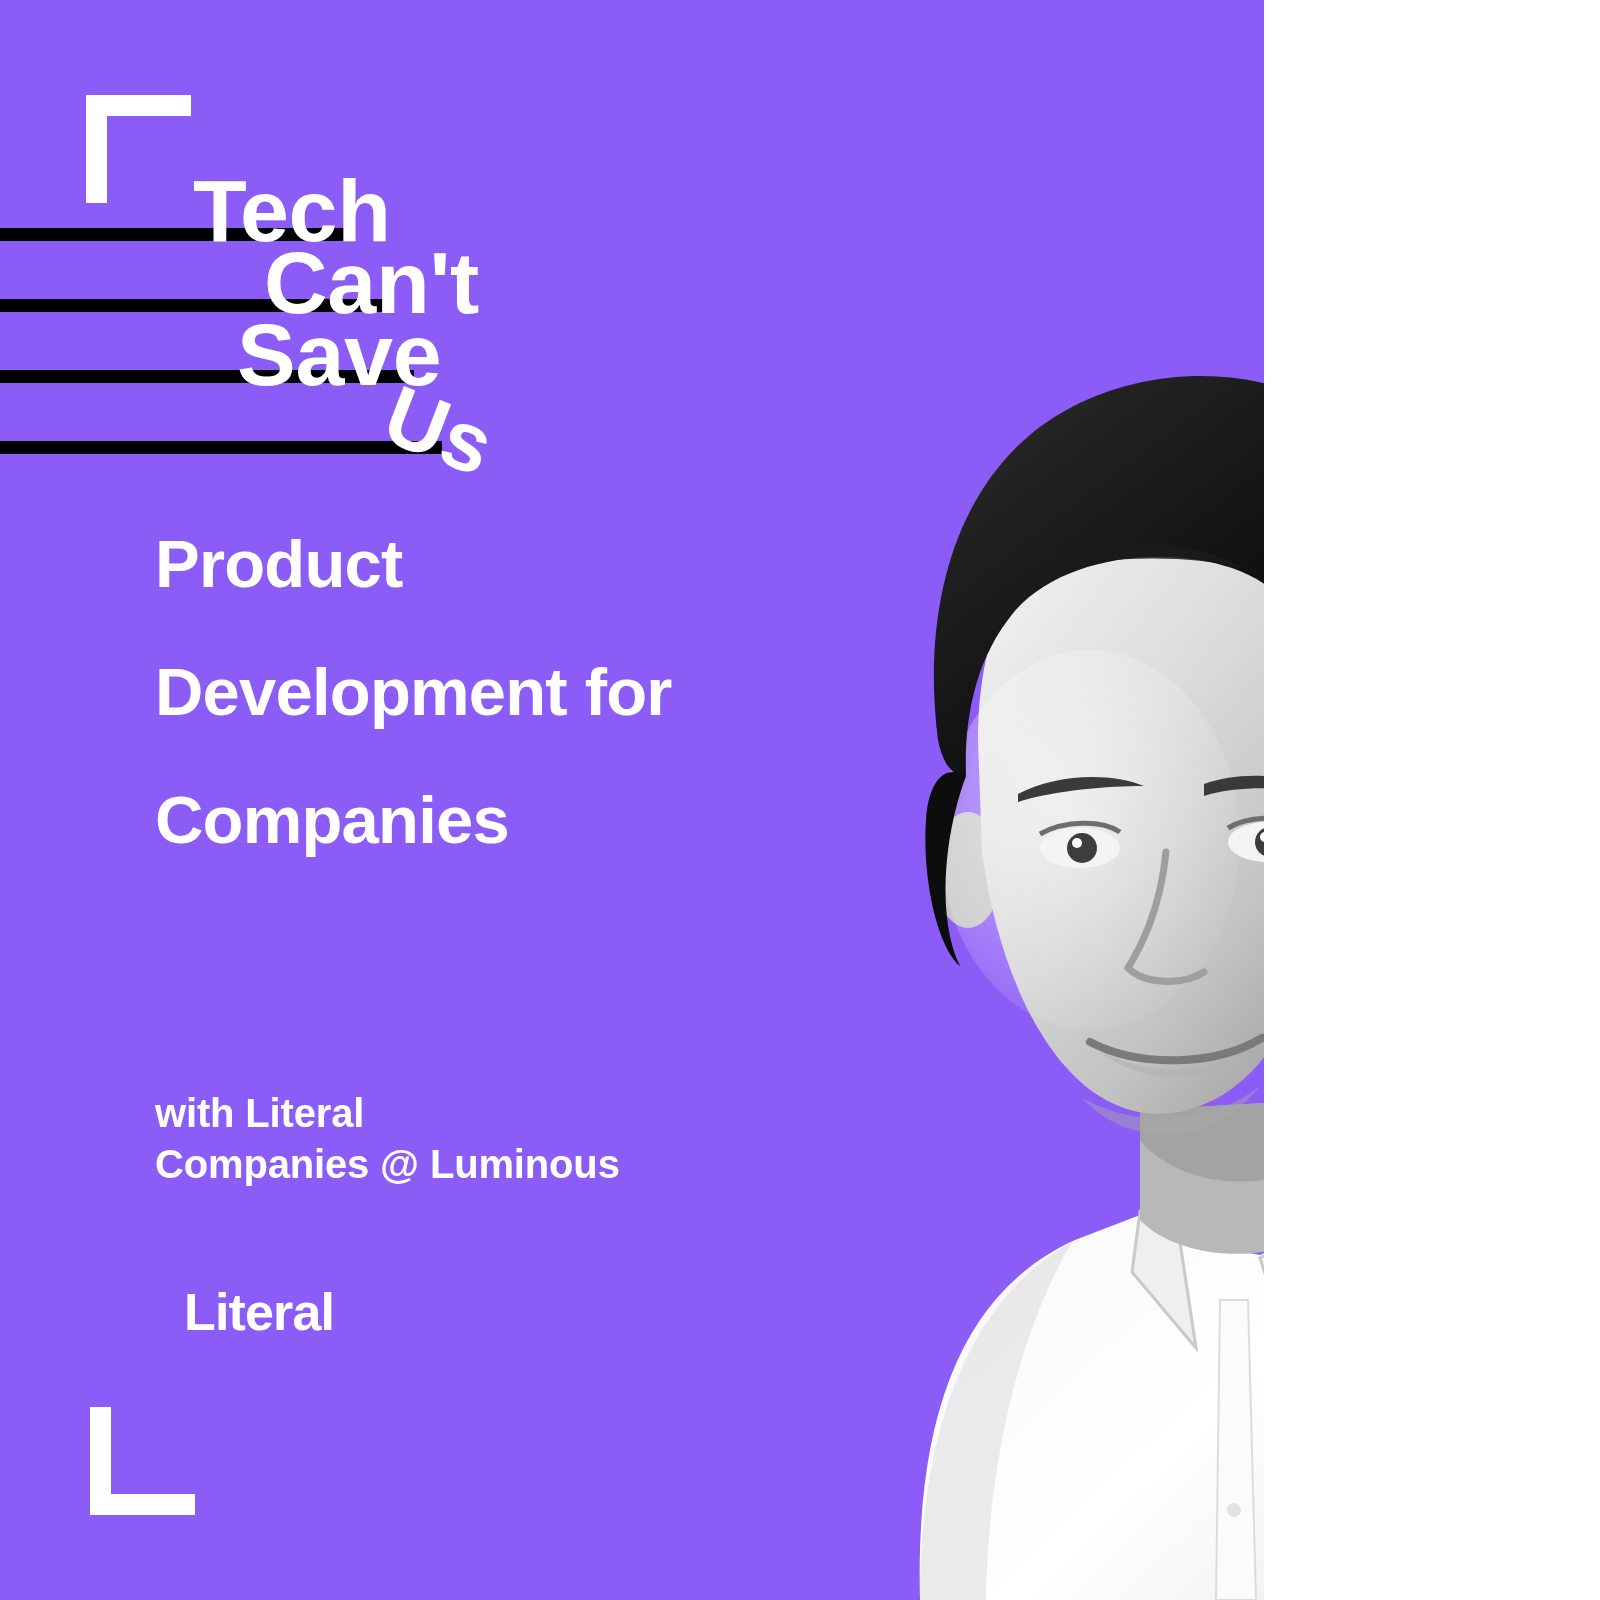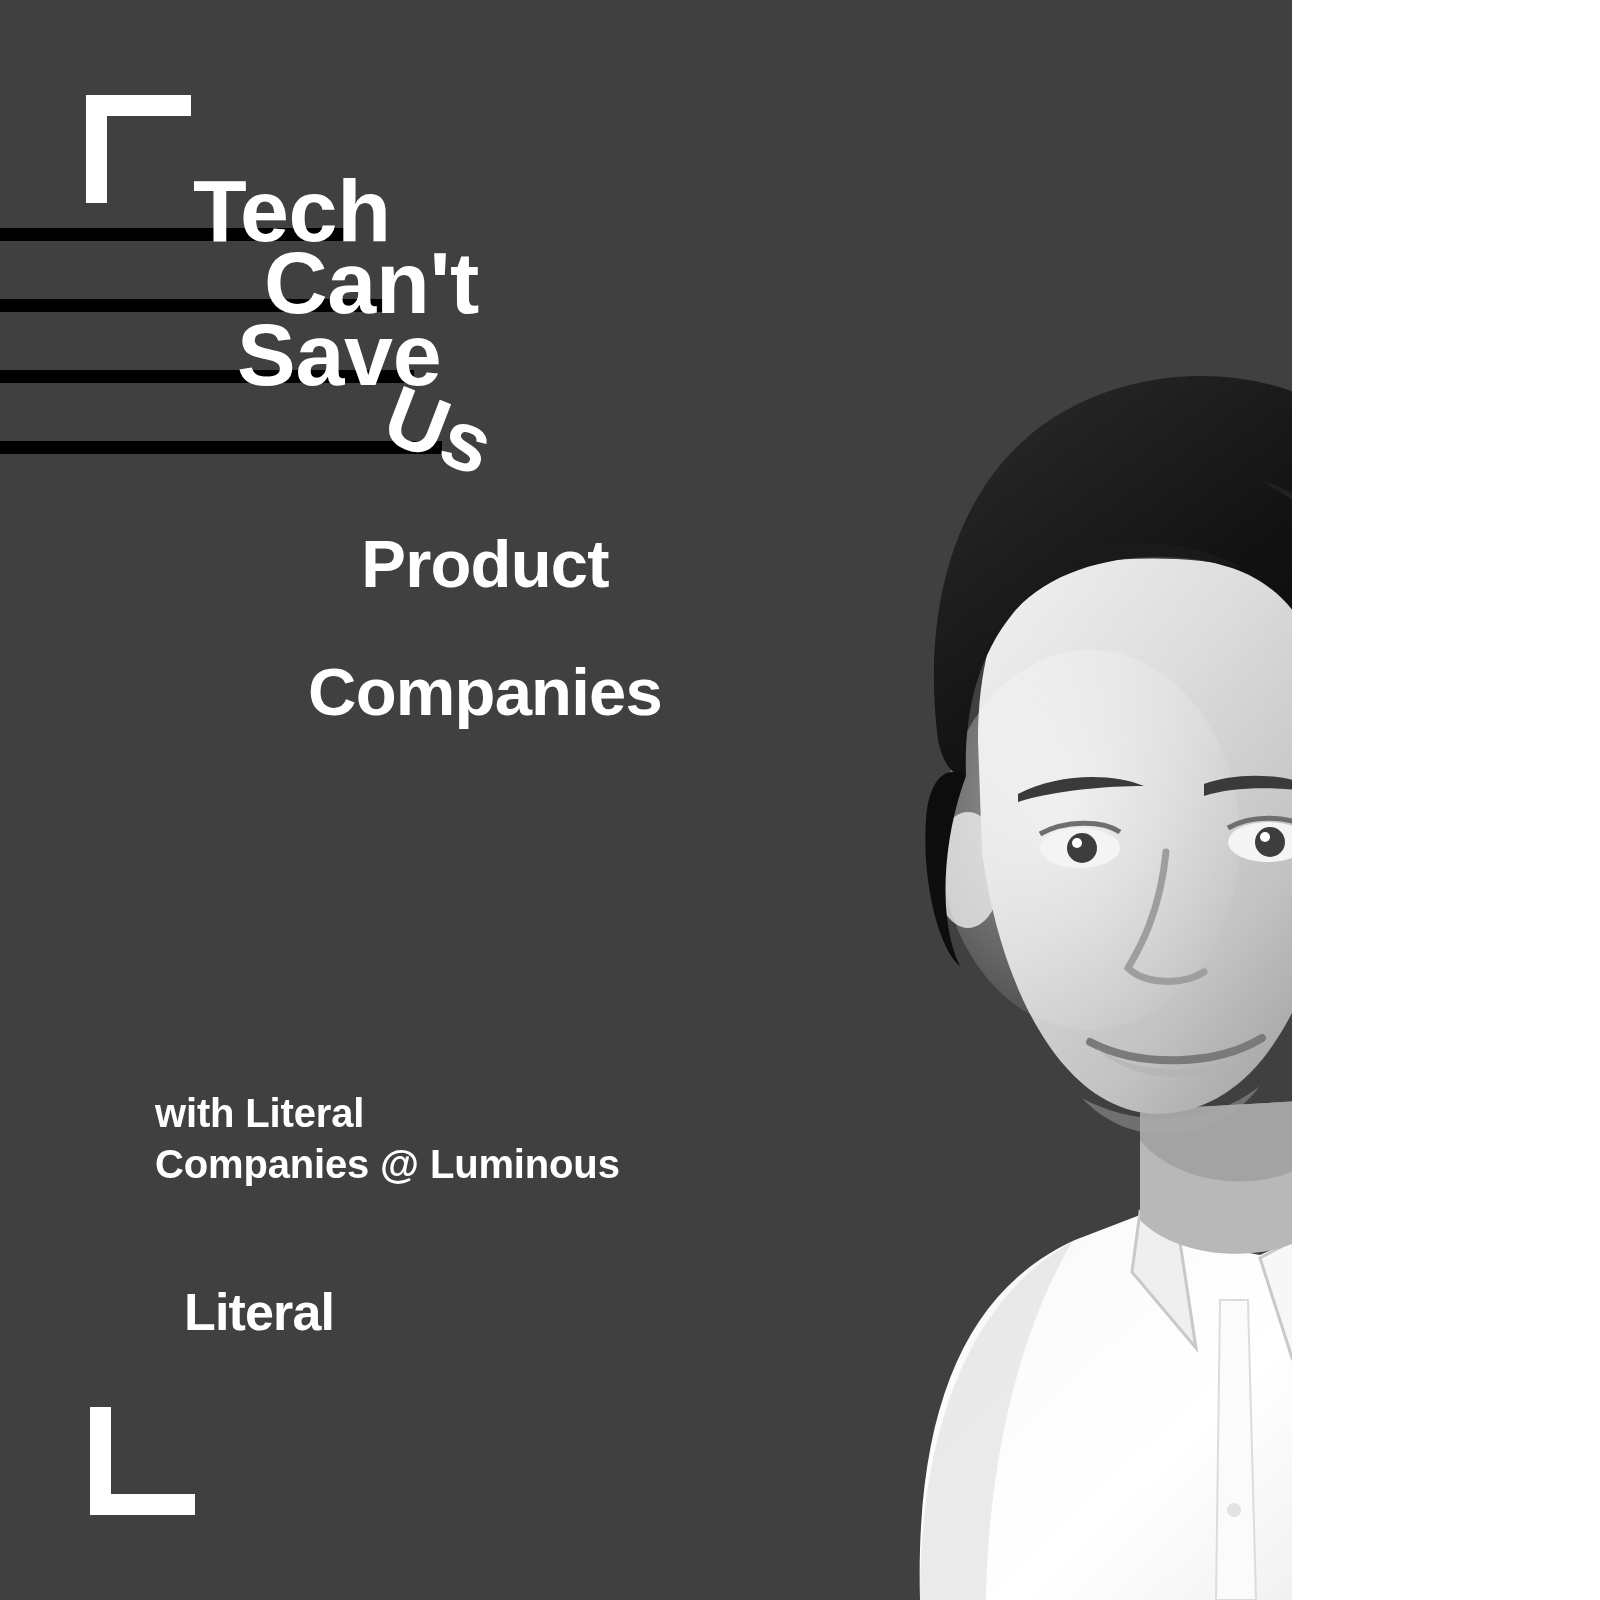--- a/index.html
+++ b/index.html
@@ -5,23 +5,22 @@
   html, body {
     margin: 0;
     padding: 0;
     background: #ffffff;
   }
   #cover {
     position: relative;
     width: 1264px;
     height: 1600px;
     overflow: hidden;
-    background: #404040;
+    background: #8b5cf6;
     font-family: "Liberation Sans", sans-serif;
-    padding-left: 28px;
     -webkit-font-smoothing: antialiased;
   }
 
   
   .bracket { position: absolute; }
   .bracket span { position: absolute; background: #ffffff; display: block; }
 
   .bracket-tl { left: 86px;  top: 95px;  width: 105px; height: 108px; }
   .bracket-tl .h { left: 0;  top: 0;   width: 105px; height: 21px; }
   .bracket-tl .v { left: 0;  top: 0;   width: 21px;  height: 108px; }
@@ -93,21 +92,20 @@
     width: 660px;
   }
   .title-line {
     color: #ffffff;
     font-size: 67px;
     font-weight: 700;
     line-height: 1;
     letter-spacing: -0.012em;
     margin-bottom: 61px;
     white-space: nowrap;
-    text-align: center;
   }
   .title-line:last-child { margin-bottom: 0; }
 
   
   .guest {
     position: absolute;
     left: 155px;
     top: 1088px;
     z-index: 6;
     color: #ffffff;
@@ -271,20 +269,21 @@
       <path d="M476 868 C522 898 594 896 638 866
                C594 906 520 908 476 868 Z" fill="#b0b0b0" opacity="0.6"></path>
 
       <path d="M462 918 C520 950 592 944 640 906
                C596 964 512 972 462 918 Z" fill="#ababab" opacity="0.45"></path>
     </svg>
   </div>
 
   <div class="title-block">
     <div class="title-line">Product</div>
+    <div class="title-line">Development for</div>
     <div class="title-line">Companies</div>
   </div>
 
   <div class="guest">
     <div>with Literal</div>
     <div>Companies @ Luminous</div>
   </div>
 
   <div class="brand">
     <div>Literal</div>

